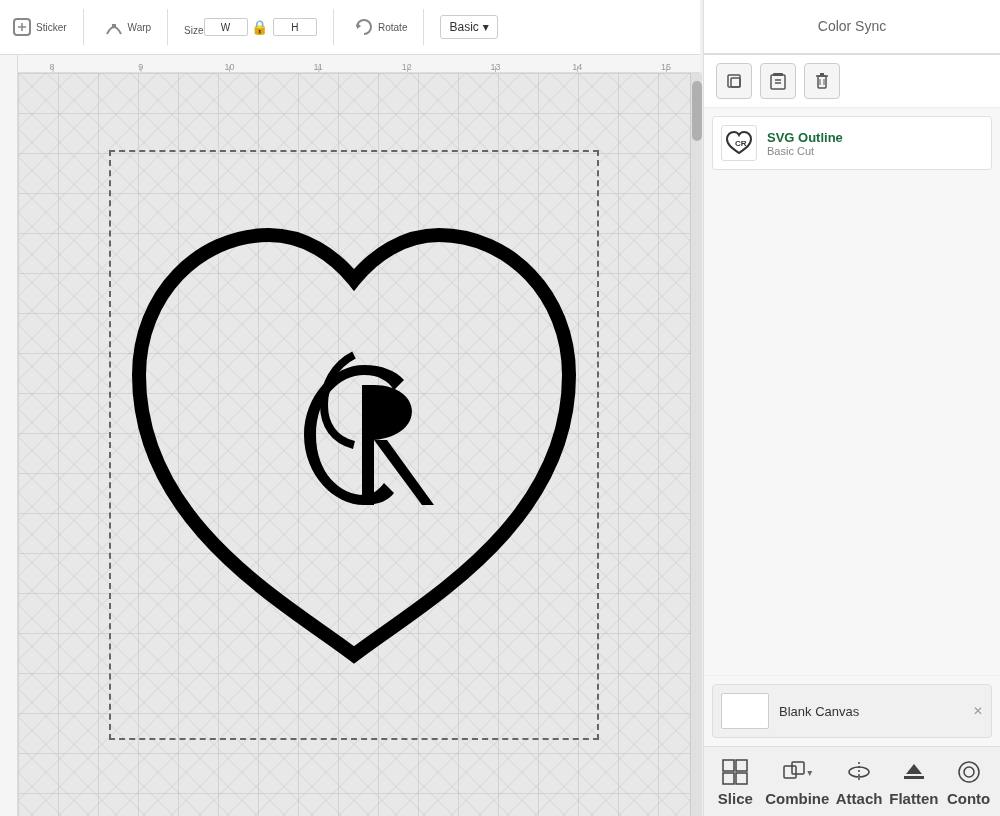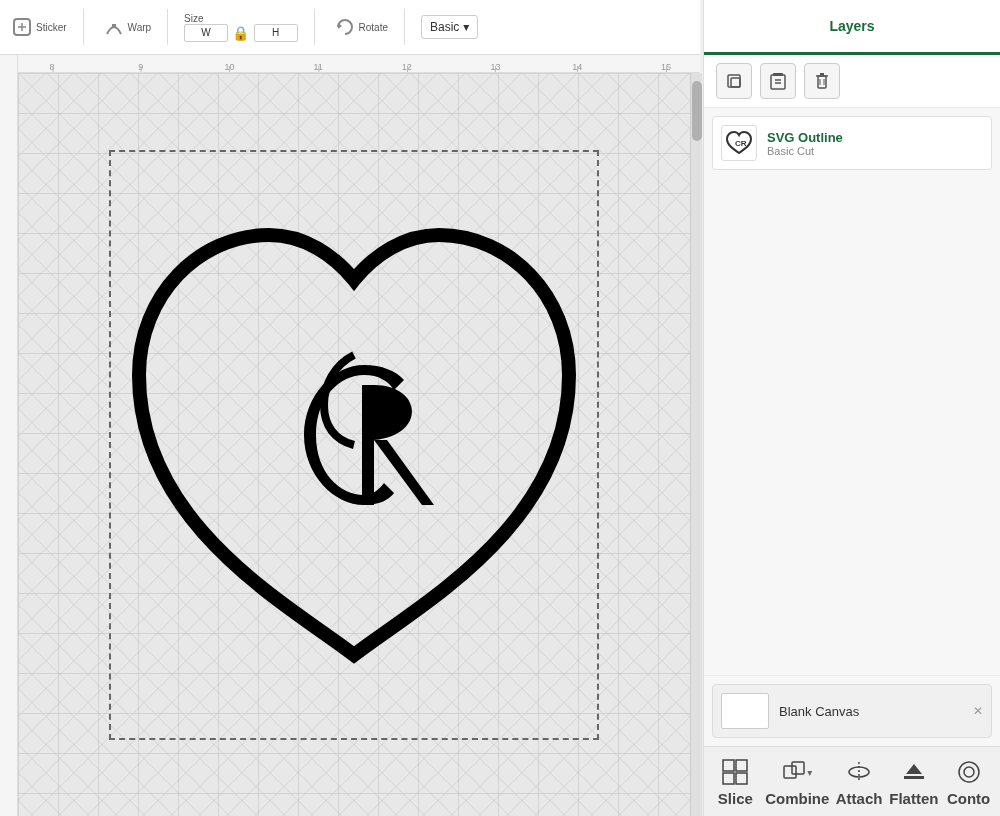--- a/index.html
+++ b/index.html
@@ -36,22 +36,22 @@
       font-size: 18px;
       color: #888;
     }
     .toolbar-divider {
       width: 1px;
       height: 36px;
       background: #ddd;
     }
     .toolbar-input-group {
       display: flex;
-      flex-direction: column;
-      align-items: flex-start;
+      flex-direction: row;
+      align-items: flex-end;
       font-size: 10px;
       color: #555;
     }
     .toolbar-input-group .inputs {
       display: flex;
       gap: 2px;
       align-items: center;
     }
     .toolbar-input-group input {
       width: 44px;
@@ -442,22 +442,22 @@
   </svg>
 </div>
 
 <div id="scrollbar-v">
   <div class="scroll-thumb"></div>
 </div>
 
 <div id="right-panel">
 
   <div id="panel-tabs">
-    <div class="panel-tab active">
-      <span>Layers</span>
+    <div class="panel-tab">
+      <span>Color Sync</span>
     </div>
   </div>
 
   <div id="panel-toolbar">
     <div class="panel-tool-btn">
       <svg width="20" height="20" viewBox="0 0 20 20">
         <rect x="4" y="4" width="12" height="12" rx="1" fill="none" stroke="#555" stroke-width="1.5"></rect>
         <rect x="7" y="7" width="9" height="9" rx="1" fill="none" stroke="#555" stroke-width="1.5"></rect>
       </svg>
     </div>

